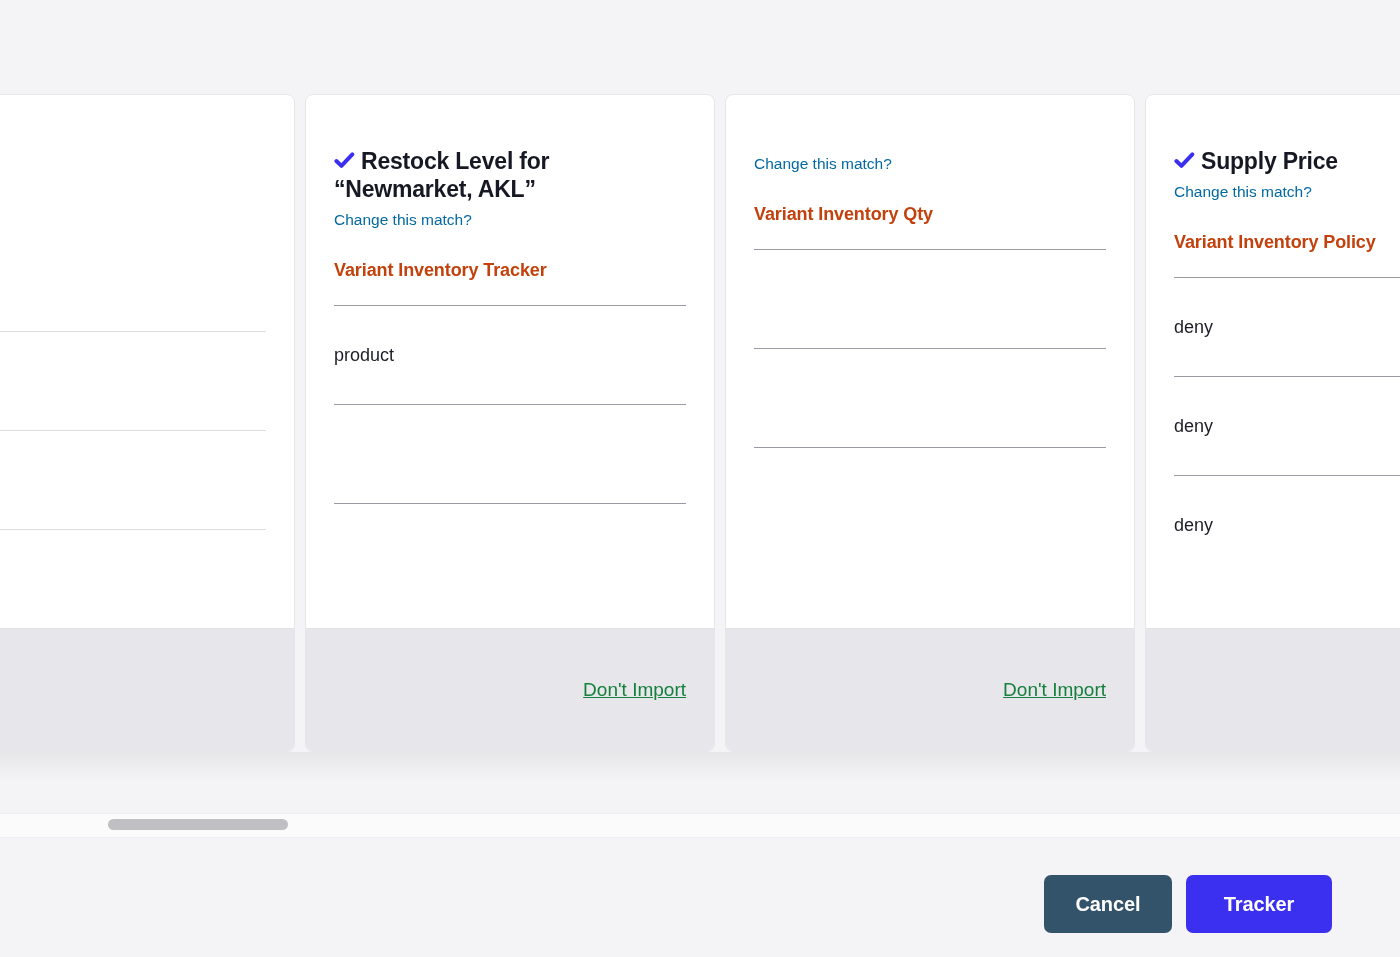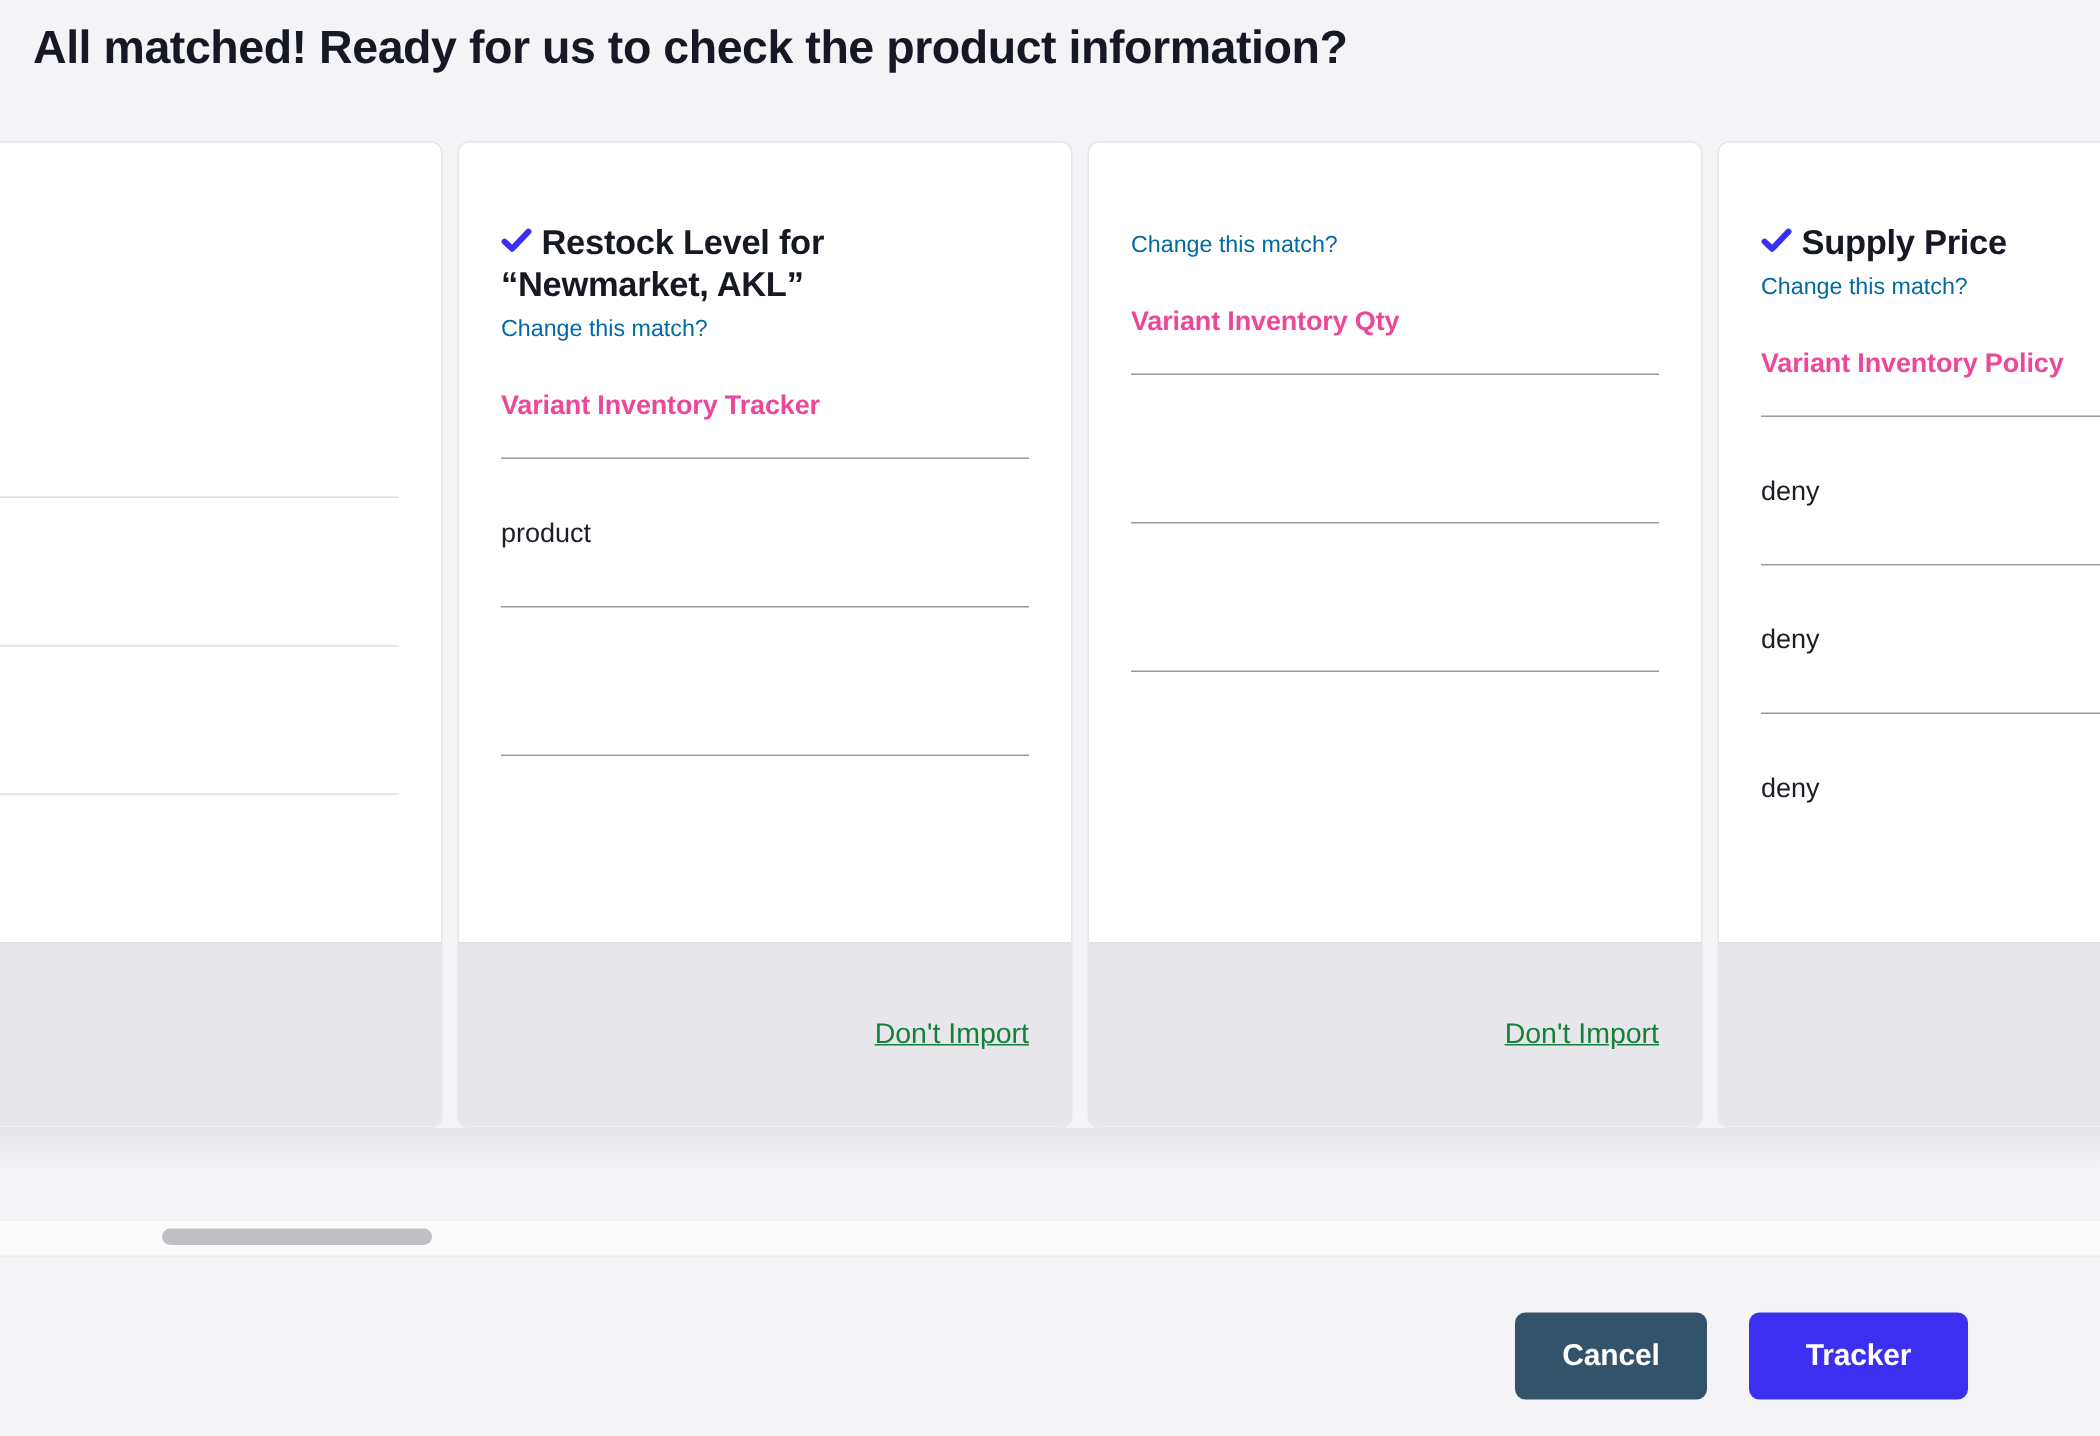--- a/index.html
+++ b/index.html
@@ -96,21 +96,21 @@
     font-size: 15.5px;
     color: #0369a1;
     text-decoration: none;
     cursor: pointer;
   }
 
   .column-name {
     margin-top: 31px;
     font-size: 18px;
     font-weight: bold;
-    color: #ec4899;
+    color: #c2410c;
     letter-spacing: -0.1px;
   }
 
   .rows {
     margin-top: 24px;
   }
   .data-row {
     height: 99px;
     border-top: 1.5px solid #9a9aa2;
     font-size: 18px;
@@ -172,24 +172,24 @@
     width: 180px;
     height: 11px;
     border-radius: 6px;
     background: #c0c0c4;
     cursor: grab;
   }
 
   
   .action-bar {
     position: absolute;
-    right: 88px;
+    right: 68px;
     top: 875px;
     display: flex;
-    gap: 28px;
+    gap: 14px;
   }
   .btn {
     height: 58px;
     min-width: 128px;
     border: none;
     border-radius: 7px;
     font-family: "Liberation Sans", sans-serif;
     font-size: 20px;
     font-weight: bold;
     color: #ffffff;
@@ -198,21 +198,20 @@
     letter-spacing: -0.1px;
   }
   .btn-cancel  { background: #33536b; }
   .btn-continue{ background: #3c30f0; min-width: 146px; }
 </style>
 </head>
 <body>
 
 <div id="app">
 
-  <div class="page-title">All matched! Ready for us to check the product information?</div>
 
   <div class="carousel-viewport">
     <div class="carousel-track" id="track">
         <div class="match-card partial">
           <div class="card-body">
             <div class="card-head"></div>
             <div style="height: 160px;"></div>
             <div class="rows">
               <div class="data-row blank"></div>
               <div class="data-row blank"></div>

